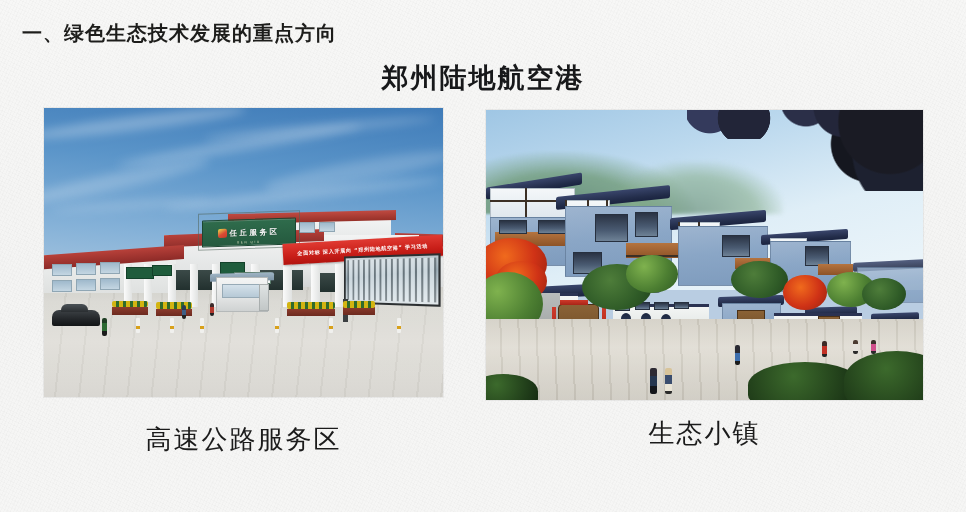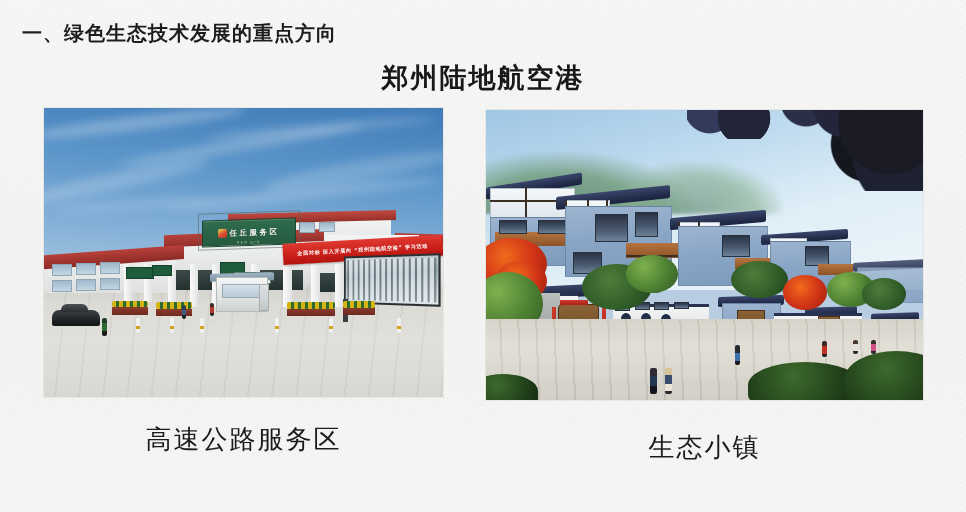--- a/index.html
+++ b/index.html
@@ -43,21 +43,21 @@
   #photo-left {left:44px; top:108px; width:399px;height:289px;}
   #photo-right{left:486px;top:110px; width:437px;height:290px;}
 
   .cap{
     position:absolute;
     font-family:"Liberation Serif","DejaVu Serif",serif;
     font-size:26px;color:#1b1b1b;letter-spacing:2px;
     text-align:center;
   }
   #cap-left {left:44px; top:422px;width:399px;}
-  #cap-right{left:486px;top:430px;width:437px;}
+  #cap-right{left:486px;top:416px;width:437px;}
 
   
   .sky{
     position:absolute;left:0;top:0;width:100%;height:70%;
     background:linear-gradient(185deg,#3f7bb8 0%,#5b95c9 32%,#86b2d8 64%,#b9d0e3 100%);
   }
   .cloud{position:absolute;background:rgba(255,255,255,.55);border-radius:50%;filter:blur(5px);}
   .c1{left:-4%;top:4%;width:55%;height:14px;transform:rotate(-7deg);opacity:.5;}
   .c2{left:18%;top:16%;width:62%;height:11px;transform:rotate(-9deg);opacity:.45;}
   .c3{left:40%;top:8%;width:58%;height:9px;transform:rotate(-5deg);opacity:.4;}

